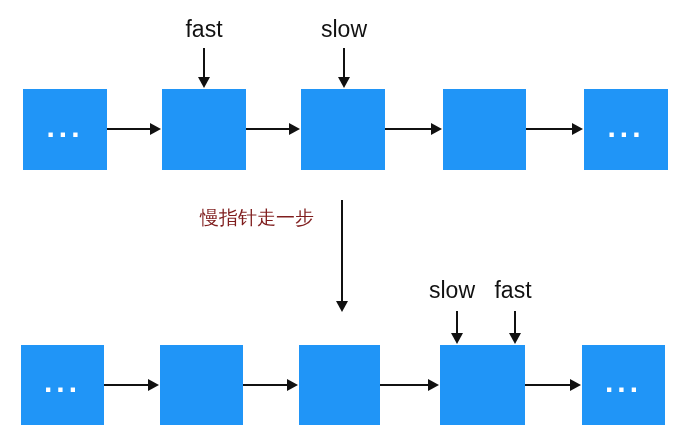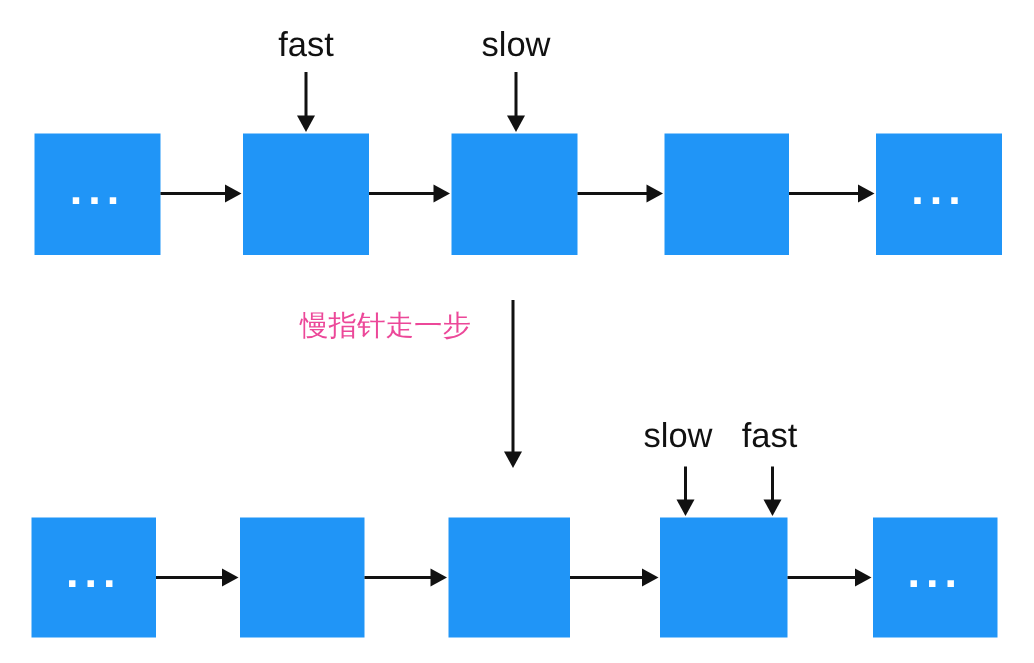--- a/index.html
+++ b/index.html
@@ -56,21 +56,21 @@
   .ptr-label{
     position:absolute;
     transform:translateX(-50%);
     color:#111111;
     font-size:23px;
     white-space:nowrap;
   }
   .caption{
     position:absolute;
     left:200px;top:204px;
-    color:#ec4899;
+    color:#7f1d1d;
     font-size:19px;
     line-height:28px;
     text-align:right;
     white-space:nowrap;
   }
 </style>
 </head>
 <body>
 
 <div class="canvas">

